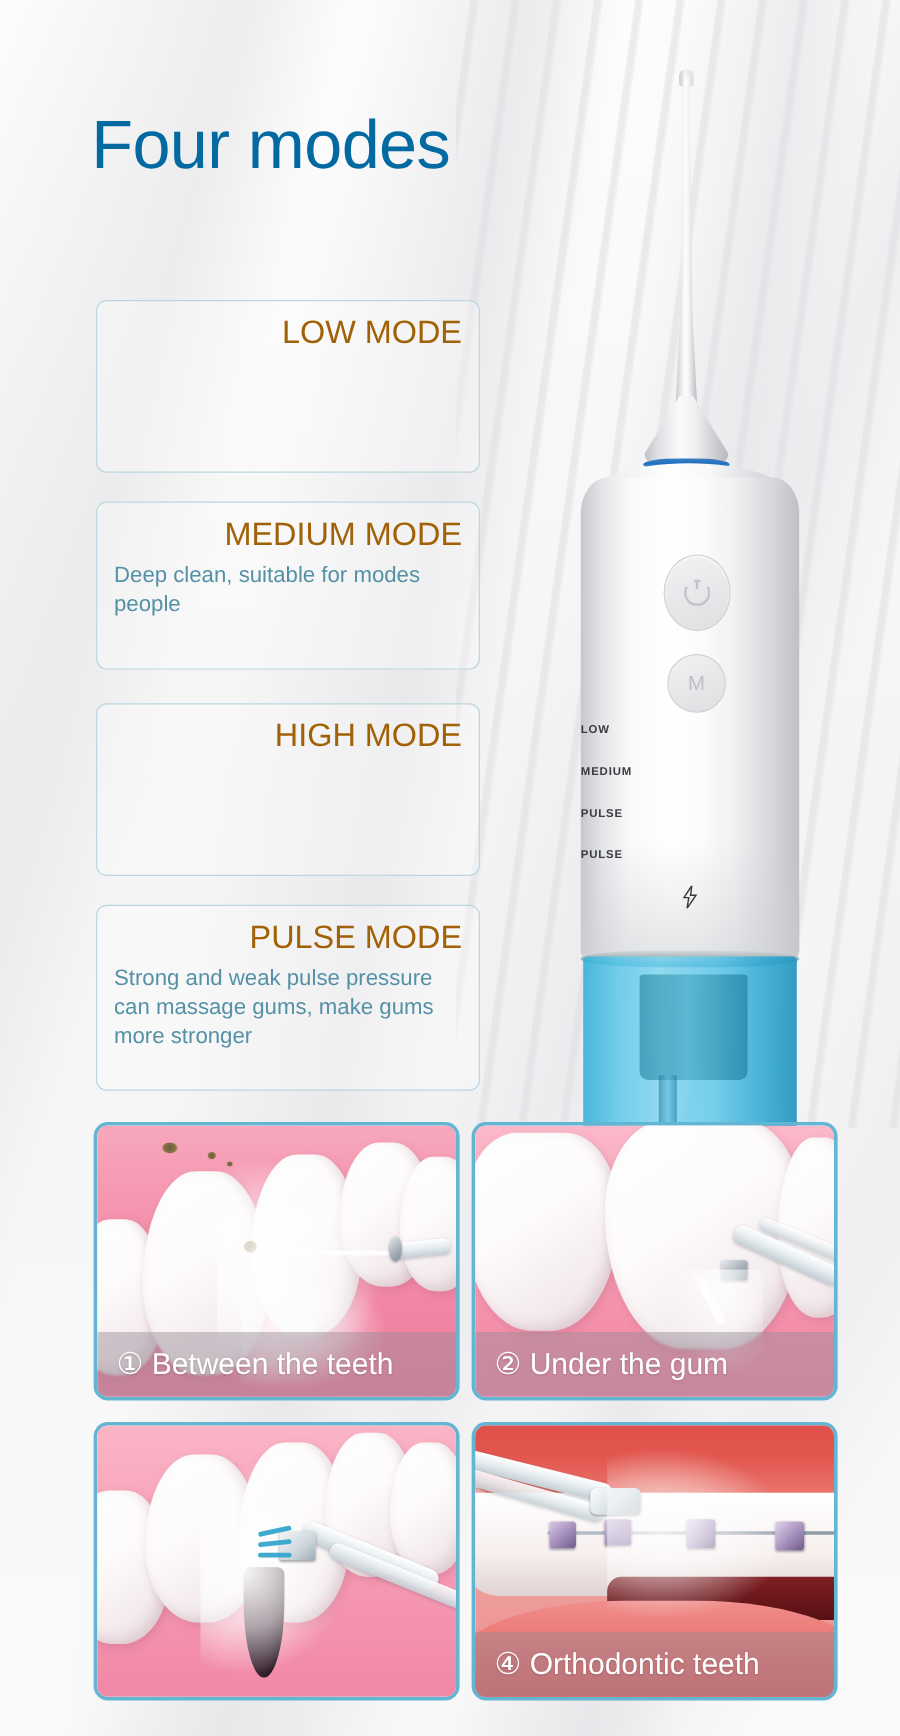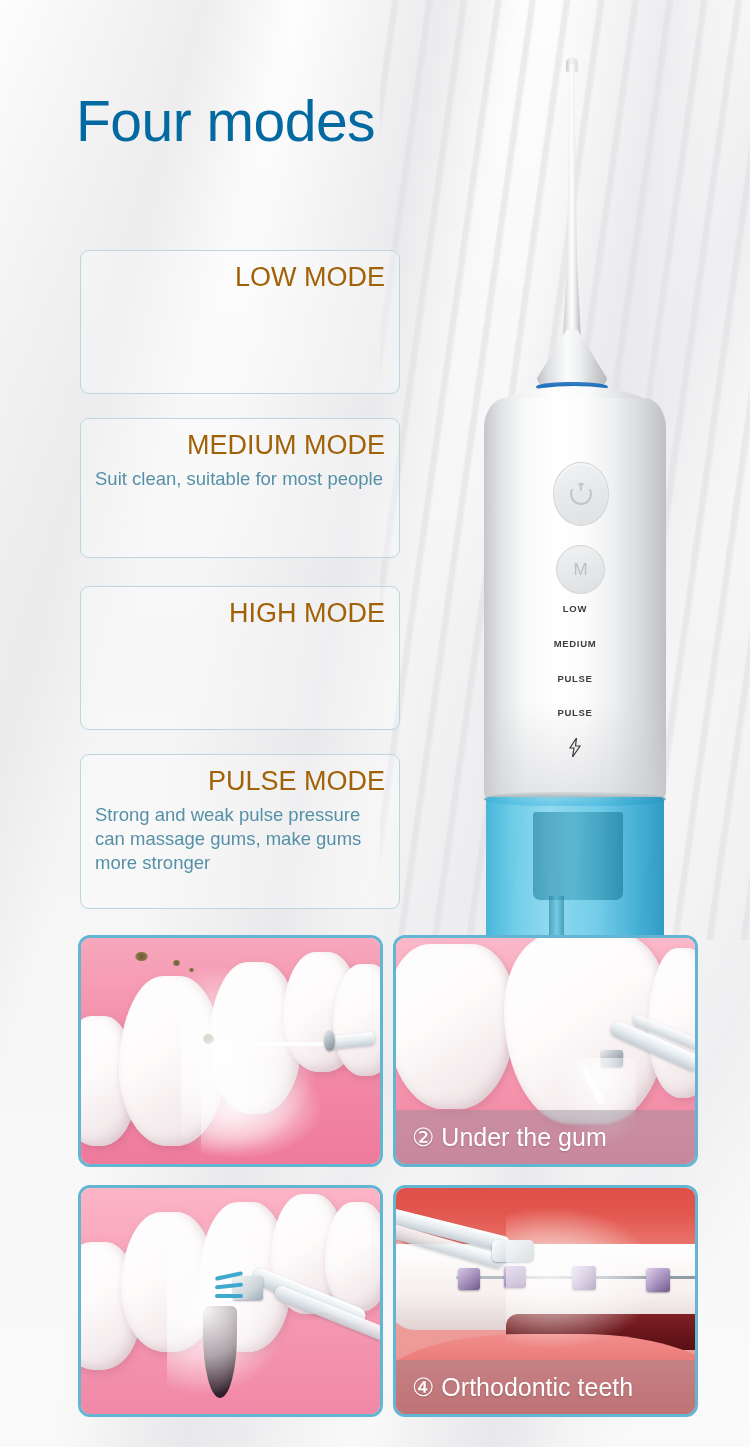--- a/index.html
+++ b/index.html
@@ -134,21 +134,21 @@
   }
   #mode-button-label {
     position:absolute; left:0; top:0; width:100%; height:100%;
     display:flex; align-items:center; justify-content:center;
     font-size:17px; color:#bdbfc3;
   }
 
   
   .dev-label {
     position:absolute; width:182px; left:484px;
-    text-align:center;
+    text-align:left;
     font-size:9.5px; letter-spacing:.7px;
     color:#3a3c40; font-weight:700;
   }
   #dev-label-0 { top:603px; }
   #dev-label-1 { top:638px; }
   #dev-label-2 { top:673px; }
   #dev-label-3 { top:707px; }
   #bolt-icon {
     position:absolute; left:484px; top:738px; width:182px;
     text-align:center; font-size:17px; color:#3a3c40;
@@ -246,21 +246,21 @@
 <div id="bg-texture"></div>
 <div id="bg-texture2"></div>
 
 <div id="title">Four modes</div>
 
 <div class="mode-card" id="card-0">
   <div class="mode-title">LOW MODE</div>
 </div>
 <div class="mode-card" id="card-1">
   <div class="mode-title">MEDIUM MODE</div>
-  <div class="mode-desc">Suit clean, suitable for most people</div>
+  <div class="mode-desc">Deep clean, suitable for modes people</div>
 </div>
 <div class="mode-card" id="card-2">
   <div class="mode-title">HIGH MODE</div>
 </div>
 <div class="mode-card" id="card-3">
   <div class="mode-title">PULSE MODE</div>
   <div class="mode-desc">Strong and weak pulse pressure can massage gums, make gums more stronger</div>
 </div>
 
 <div id="nozzle-tip"></div>
@@ -307,20 +307,23 @@
     <div class="spot" style="left:54px;  top:14px;  width:13px; height:9px;"></div>
     <div class="spot" style="left:92px;  top:22px;  width:7px;  height:6px;"></div>
     <div class="spot" style="left:108px; top:30px;  width:5px;  height:4px;"></div>
     <div class="spot" style="left:122px; top:96px;  width:11px; height:10px;"></div>
     <div class="spray" style="left:100px; top:30px;  width:135px; height:185px;"></div>
     <div class="spray" style="left:120px; top:120px; width:120px; height:100px; opacity:.85;"></div>
     <div class="jet-line" style="left:150px; top:104px; width:125px;"></div>
     <div class="nozzle-sm" style="left:248px; top:96px; width:46px; height:13px; transform:rotate(-6deg);"></div>
     <div class="bracket" style="left:243px; top:92px; width:11px; height:21px; border-radius:50%;"></div>
   </div>
+  <div class="caption-band">
+    <span class="caption-text">① Between the teeth</span>
+  </div>
 </div>
 
 <div class="photo-card" id="photo-1">
   <div class="photo-art">
     <div class="gum-bg-pink" style="background:linear-gradient(180deg,#fbb9c9 0%,#f79cb3 46%,#f184a2 100%);"></div>
     <div class="tooth" style="left:-10px; top:6px;  width:130px; height:165px; border-radius:34% 34% 44% 44%/42% 42% 58% 58%;"></div>
     <div class="tooth" style="left:108px; top:-4px; width:165px; height:190px; border-radius:30% 30% 40% 40%/40% 40% 60% 60%;"></div>
     <div class="tooth" style="left:252px; top:10px; width:70px;  height:150px;"></div>
     <div class="nozzle-sm" style="left:212px; top:100px; width:96px; height:16px; transform:rotate(24deg); border-radius:7px;"></div>
     <div class="nozzle-sm" style="left:234px; top:92px;  width:90px; height:11px; transform:rotate(22deg); border-radius:6px; opacity:.85;"></div>

